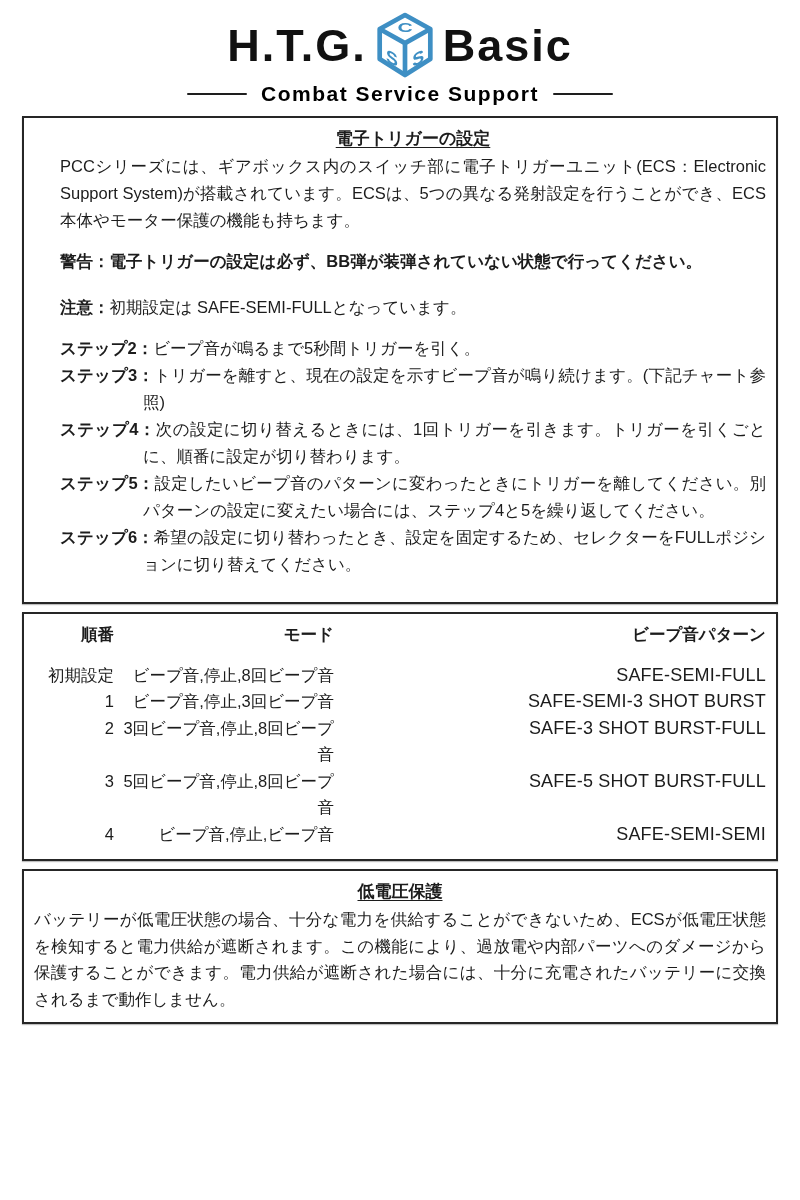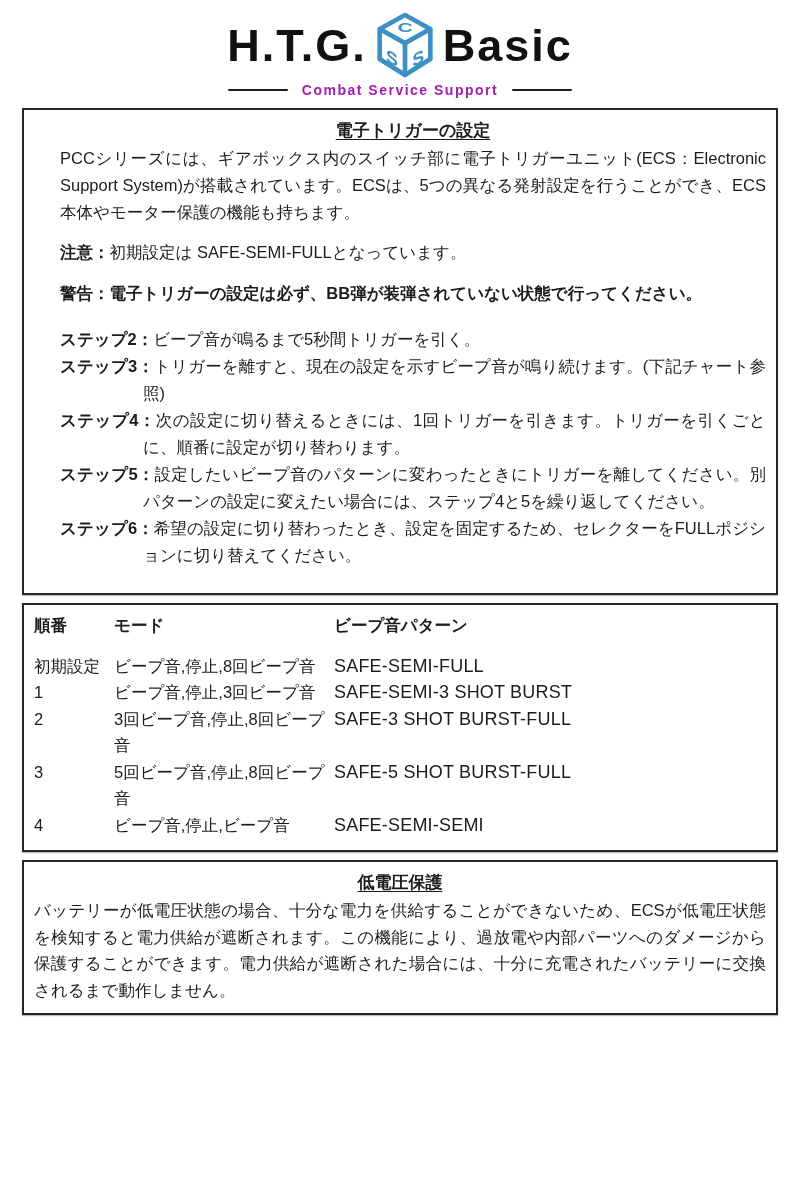--- a/index.html
+++ b/index.html
@@ -19,21 +19,21 @@
     line-height:1;
   }
   .cube-svg{width:60px;height:66px;display:block;}
   .cube-svg path{fill:none;stroke:var(--cube-color,#3e8fc4);stroke-width:5;stroke-linejoin:round;}
   .cube-svg text{
     fill:var(--cube-color,#3e8fc4);font-weight:bold;
     font-family:"Liberation Sans",sans-serif;
   }
   .subtitle-row{display:flex;align-items:center;justify-content:center;gap:14px;margin-top:4px;}
   .dash{width:60px;height:2.5px;background:#1e1e1e;border-radius:2px;}
-  .subtitle{font-size:14px;font-weight:bold;letter-spacing:1.5px;color:#a21caf;}
+  .subtitle{font-size:21px;font-weight:bold;letter-spacing:1.5px;color:#000000;}
 
   
   .box{
     border:2px solid #262626;
     padding:5px 10px 10px 10px;
     margin-bottom:8px;
     box-shadow:0 1px 1px rgba(0,0,0,0.25);
   }
   .box-title{
     margin:2px 0 1px 0;text-align:center;
@@ -47,21 +47,21 @@
 
   .bullet{padding-left:16px;text-indent:-16px;}
 
   .trigger .intro{margin-bottom:13px;}
   .trigger .note-line{margin:13px 0 14px 0;}
   .trigger .warn-line{margin:14px 0 19px 0;font-weight:bold;}
   .step{padding-left:83px;text-indent:-83px;}
   .trigger{padding-bottom:24px;padding-left:36px;}
 
   
-  .table-box{padding:7px 10px 12px 10px;}
+  .table-box{padding:7px 10px 12px 10px;text-align:right;}
   .trow{
     display:grid;grid-template-columns:80px 220px 1fr;
     font-size:16.5px;line-height:26.5px;align-items:baseline;
   }
   .trow .mode{font-size:18px;letter-spacing:0.2px;}
   .thead{font-weight:bold;}
   .tspacer{height:14px;}
 
   
   .protect .txt{line-height:26.5px;}
@@ -88,22 +88,22 @@
       <span class="dash"></span>
       <span class="subtitle">Combat Service Support</span>
       <span class="dash"></span>
     </div>
   </header>
 
 
   <section class="box trigger">
     <h2 class="box-title">電子トリガーの設定</h2>
     <p class="txt jfy intro">PCCシリーズには、ギアボックス内のスイッチ部に電子トリガーユニット(ECS：Electronic Support System)が搭載されています。ECSは、5つの異なる発射設定を行うことができ、ECS本体やモーター保護の機能も持ちます。</p>
+    <p class="txt warn-line"><span>警告：</span><span>電子トリガーの設定は必ず、BB弾が装弾されていない状態で行ってください。</span></p>
     <p class="txt note-line"><span class="b">注意：</span><span>初期設定は SAFE-SEMI-FULLとなっています。</span></p>
-    <p class="txt warn-line"><span>警告：</span><span>電子トリガーの設定は必ず、BB弾が装弾されていない状態で行ってください。</span></p>
     <div>
       <p class="txt jfy step"><span class="b">ステップ2：</span><span>ビープ音が鳴るまで5秒間トリガーを引く。</span></p>
       <p class="txt jfy step"><span class="b">ステップ3：</span><span>トリガーを離すと、現在の設定を示すビープ音が鳴り続けます。(下記チャート参照)</span></p>
       <p class="txt jfy step"><span class="b">ステップ4：</span><span>次の設定に切り替えるときには、1回トリガーを引きます。トリガーを引くごとに、順番に設定が切り替わります。</span></p>
       <p class="txt jfy step"><span class="b">ステップ5：</span><span>設定したいビープ音のパターンに変わったときにトリガーを離してください。別パターンの設定に変えたい場合には、ステップ4と5を繰り返してください。</span></p>
       <p class="txt jfy step"><span class="b">ステップ6：</span><span>希望の設定に切り替わったとき、設定を固定するため、セレクターをFULLポジションに切り替えてください。</span></p>
     </div>
   </section>
 
   <section class="box table-box">

